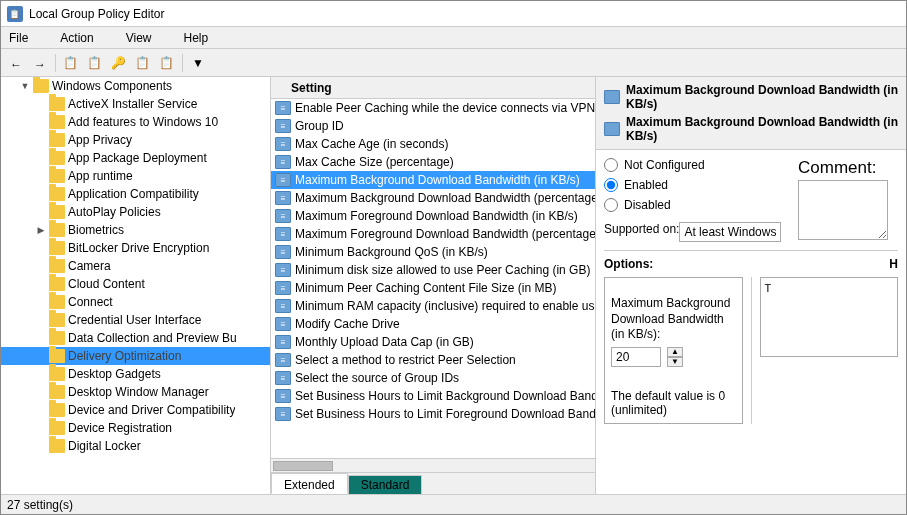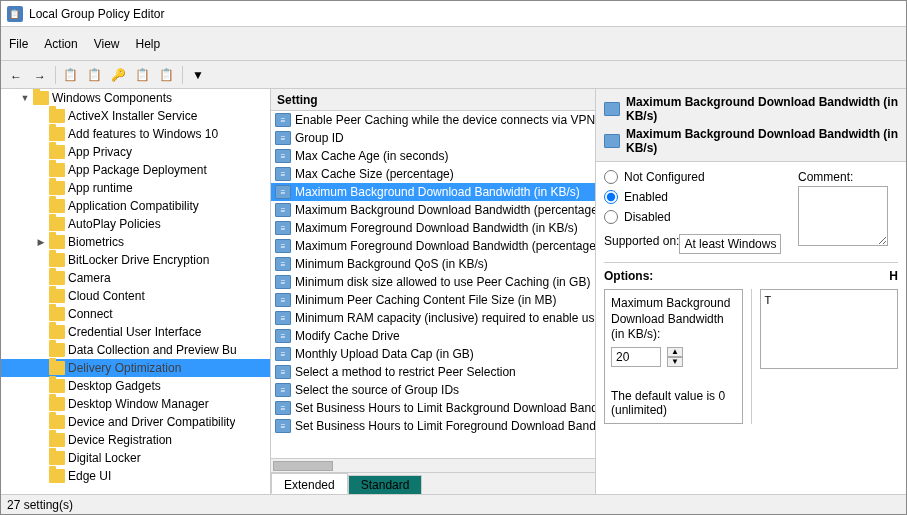--- a/index.html
+++ b/index.html
@@ -44,22 +44,22 @@
     }
     .title-bar-text {
       font-size: 12px;
       color: #000;
     }
 
     .menu-bar {
       background: #f0f0f0;
       border-bottom: 1px solid #ccc;
       display: flex;
-      gap: 0;
-      height: 34px;
+      gap: 16px;
+      height: 22px;
       align-items: center;
     }
     .menu-item {
       padding: 2px 8px;
       cursor: pointer;
       font-size: 12px;
     }
 
     .toolbar {
       background: #f0f0f0;
@@ -158,21 +158,21 @@
       border-right: 1px solid #ccc;
       display: flex;
       flex-direction: column;
       overflow: hidden;
       min-width: 300px;
     }
 
     .settings-header {
       background: #f0f0f0;
       border-bottom: 1px solid #ccc;
-      padding: 2px 6px;
+      padding: 2px 20px;
       font-size: 12px;
       font-weight: bold;
       height: 22px;
       display: flex;
       align-items: center;
     }
 
     .settings-list {
       flex: 1;
       overflow-y: auto;
@@ -280,21 +280,21 @@
     }
     .radio-input {
       width: 14px;
       height: 14px;
       cursor: pointer;
     }
     .radio-label {
       font-size: 12px;
     }
     .comment-label {
-      font-size: 12px;
+      font-size: 17px;
       margin-bottom: 2px;
     }
     .comment-box {
       width: 90px;
       height: 60px;
       border: 1px solid #aaa;
       background: #fff;
     }
 
     .supported-on {
@@ -350,20 +350,21 @@
       border: 1px solid #aaa;
       padding: 6px;
       background: #fff;
       min-height: 80px;
     }
 
     .option-label {
       font-size: 12px;
       margin-bottom: 4px;
       line-height: 1.3;
+      margin-top: 12px;
     }
 
     .spinner-group {
       display: flex;
       align-items: flex-start;
       gap: 6px;
       margin-top: 4px;
     }
     .spinner-input {
       width: 50px;
@@ -606,27 +607,20 @@
         <span class="tree-expander"> </span>
         <span class="tree-folder-icon"></span>
         <span class="tree-label">Device Registration</span>
       </div>
       <div class="tree-item">
         <span class="tree-indent"></span>
         <span class="tree-indent"></span>
         <span class="tree-expander"> </span>
         <span class="tree-folder-icon"></span>
         <span class="tree-label">Digital Locker</span>
-      </div>
-      <div class="tree-item">
-        <span class="tree-indent"></span>
-        <span class="tree-indent"></span>
-        <span class="tree-expander"> </span>
-        <span class="tree-folder-icon"></span>
-        <span class="tree-label">Edge UI</span>
       </div>
     </div>
 
     <div class="settings-panel">
       <div class="settings-header">
         <span>Setting</span>
       </div>
       <div class="settings-list">
 
         <div class="setting-row">

